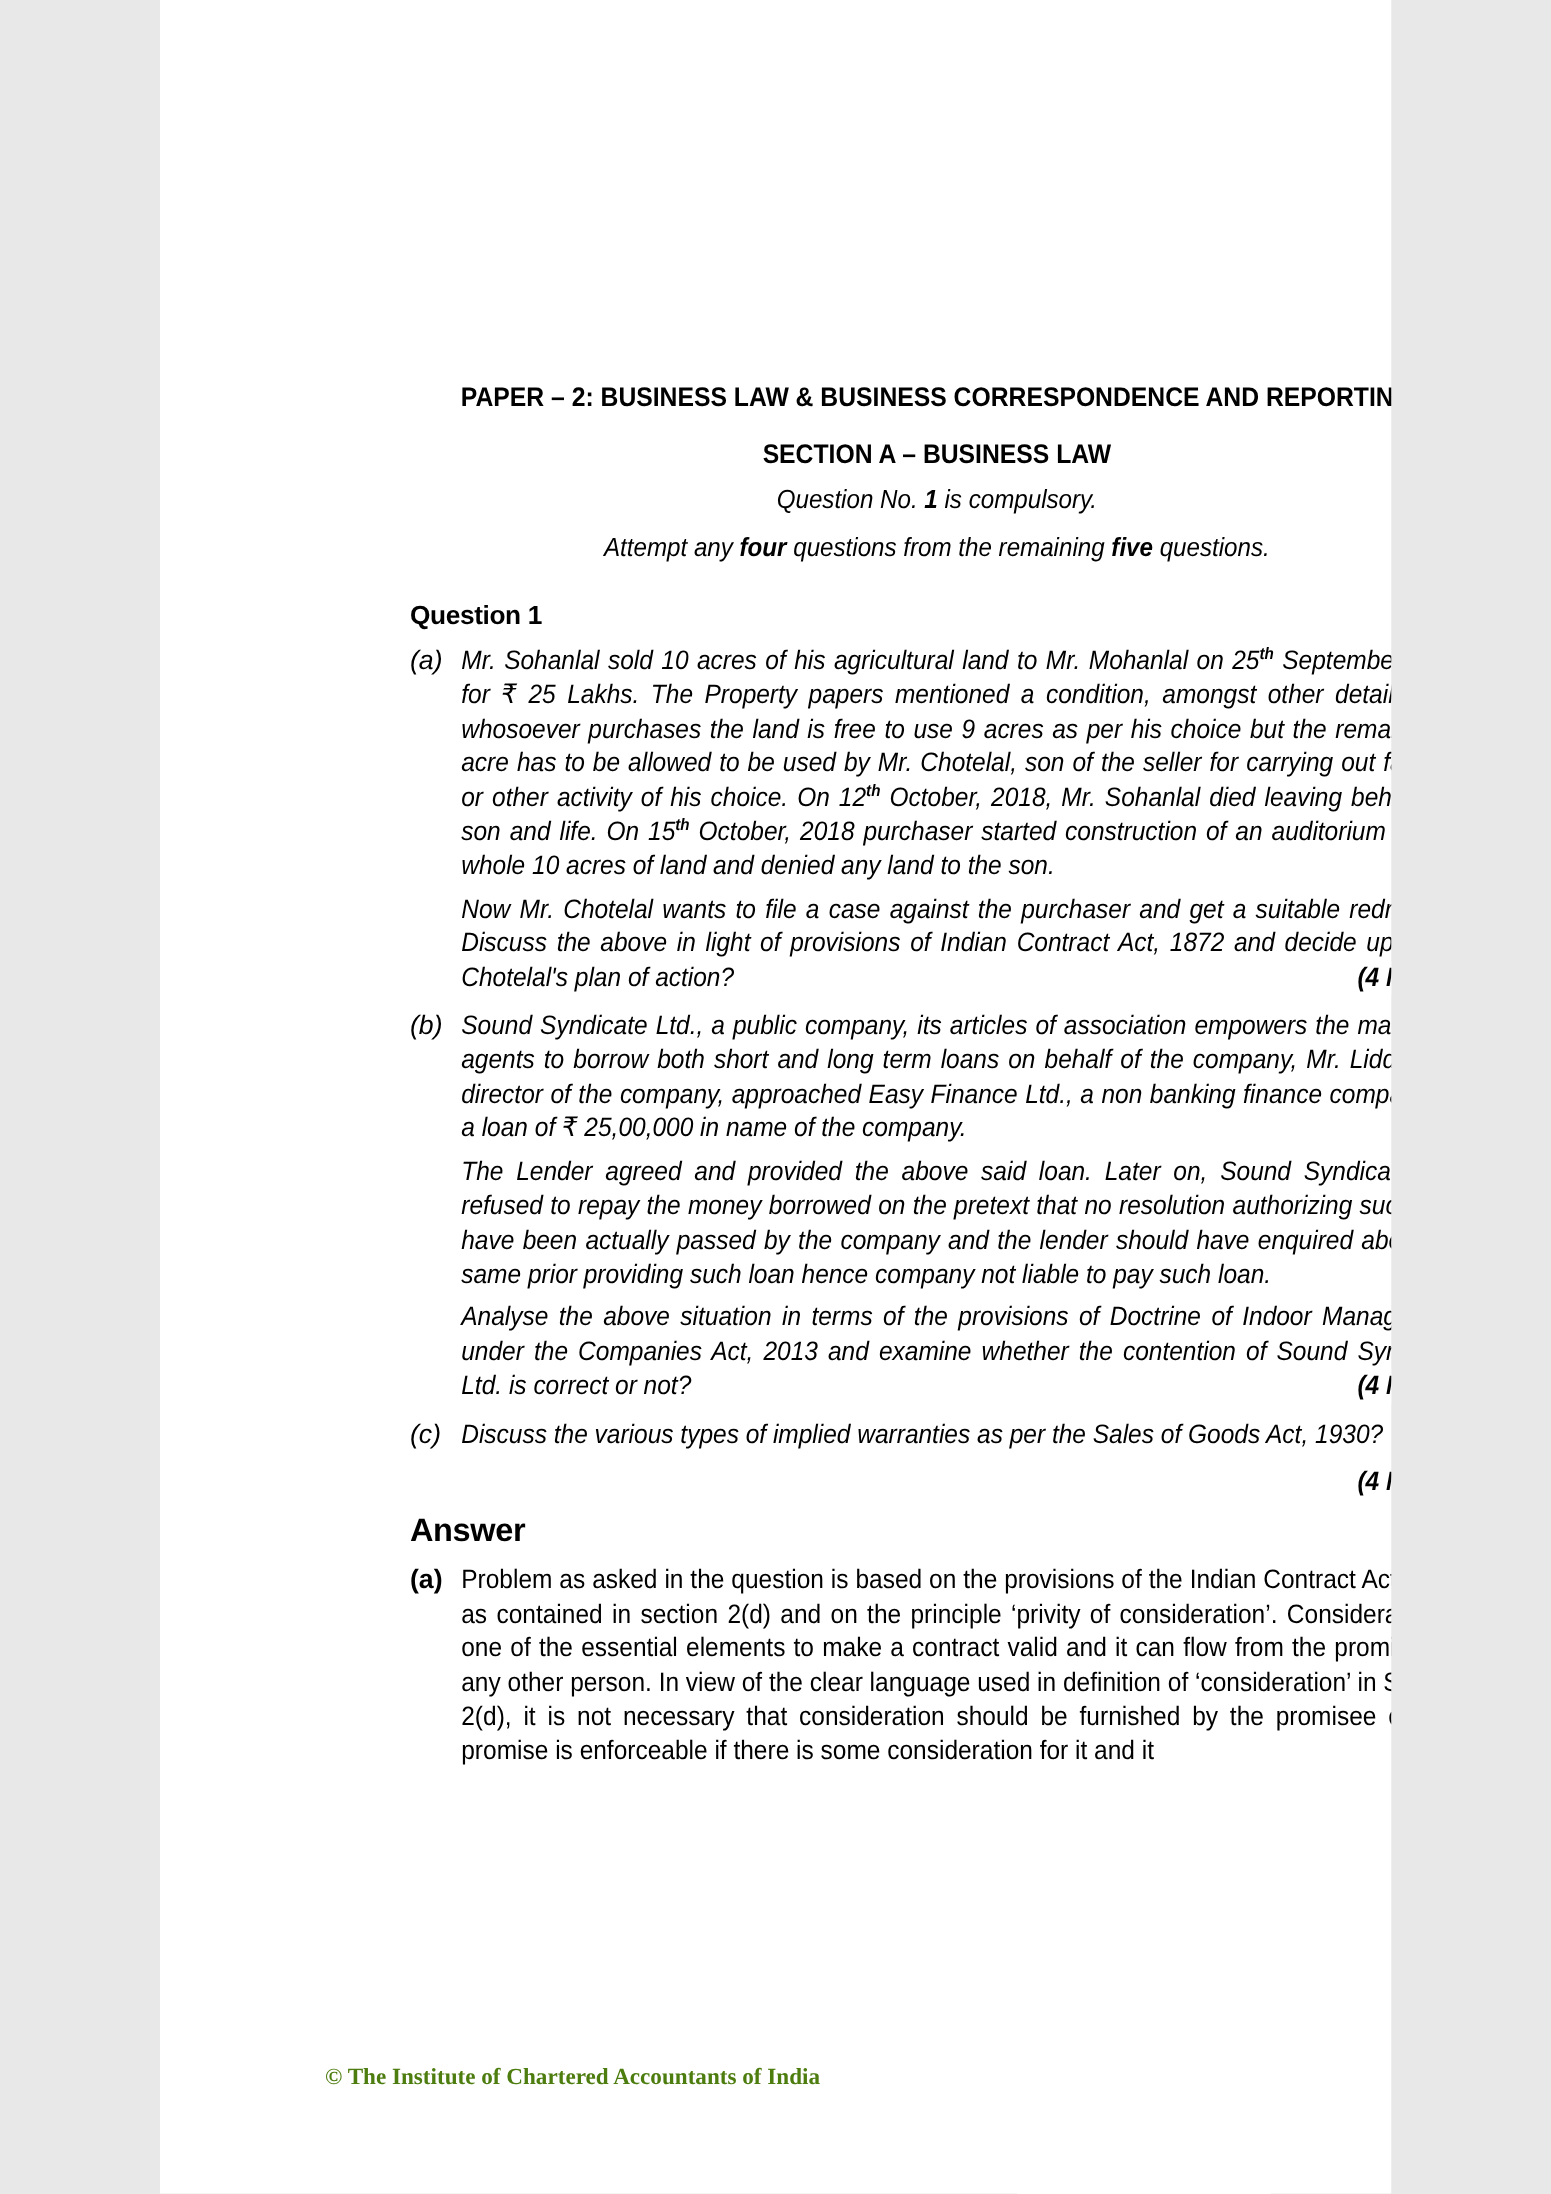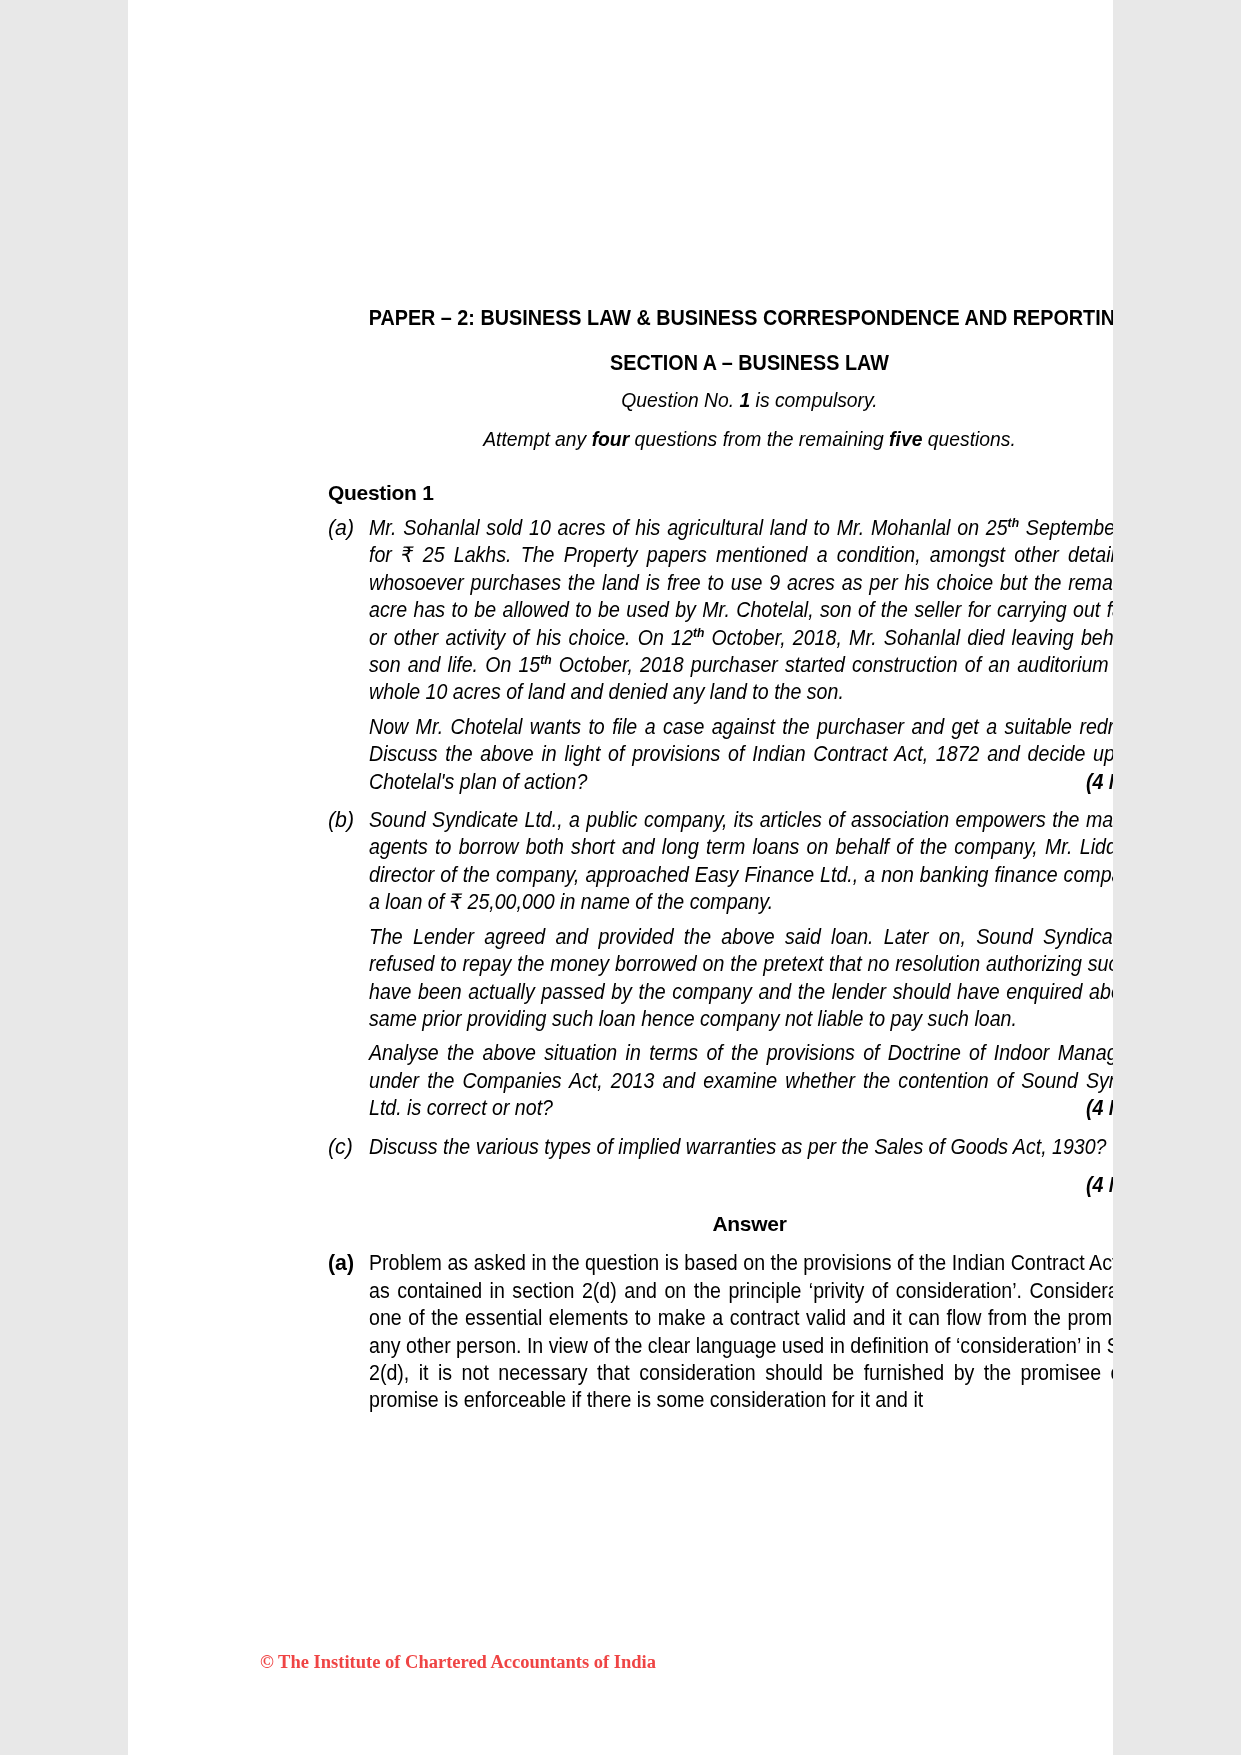--- a/index.html
+++ b/index.html
@@ -24,22 +24,22 @@
   .hdr.it{font-style:italic;font-size:21px;}
   .title{margin-bottom:17px;}
   .section{margin-bottom:9px;}
   .note1{margin-bottom:11px;}
   .note2{margin-bottom:26px;}
   .qheading{
     font-weight:bold;font-size:21px;line-height:28px;
     margin-bottom:8px;letter-spacing:-0.3px;
   }
   .aheading{
-    font-weight:bold;font-size:21px;line-height:28px;
-    margin-top:3px;margin-bottom:12px;letter-spacing:-0.3px;text-align:center;
+    font-weight:bold;font-size:26px;line-height:28px;
+    margin-top:3px;margin-bottom:12px;letter-spacing:-0.3px;
   }
   .qpart{display:flex;align-items:flex-start;margin-bottom:11px;}
   .plabel{
     flex:0 0 41px;font-size:21.3px;line-height:27.4px;
     font-style:italic;
   }
   .qpart.ans .plabel{font-style:normal;font-weight:bold;}
   .ptext{
     flex:0 0 873px;
     transform:scaleX(0.9198);transform-origin:0 0;
@@ -62,21 +62,21 @@
   .marks-row{
     text-align:right;font-weight:bold;font-style:italic;
     font-size:21.3px;line-height:27.4px;margin-top:11px;
   }
   .sup{font-size:0.62em;vertical-align:super;line-height:0;font-weight:bold;}
   .b{font-weight:bold;}
   .footer{
     position:absolute;left:132px;top:1650px;
     font-family:"Liberation Serif","DejaVu Serif",serif;
     font-weight:bold;font-size:18.5px;line-height:24px;
-    color:#ef4444;
+    color:#4d7c0f;
   }
 </style>
 </head>
 <body>
 
 <div class="page">
   <div class="content">
 
     <div class="hdr bold title">PAPER – 2: BUSINESS LAW &amp; BUSINESS CORRESPONDENCE AND REPORTING</div>
 

